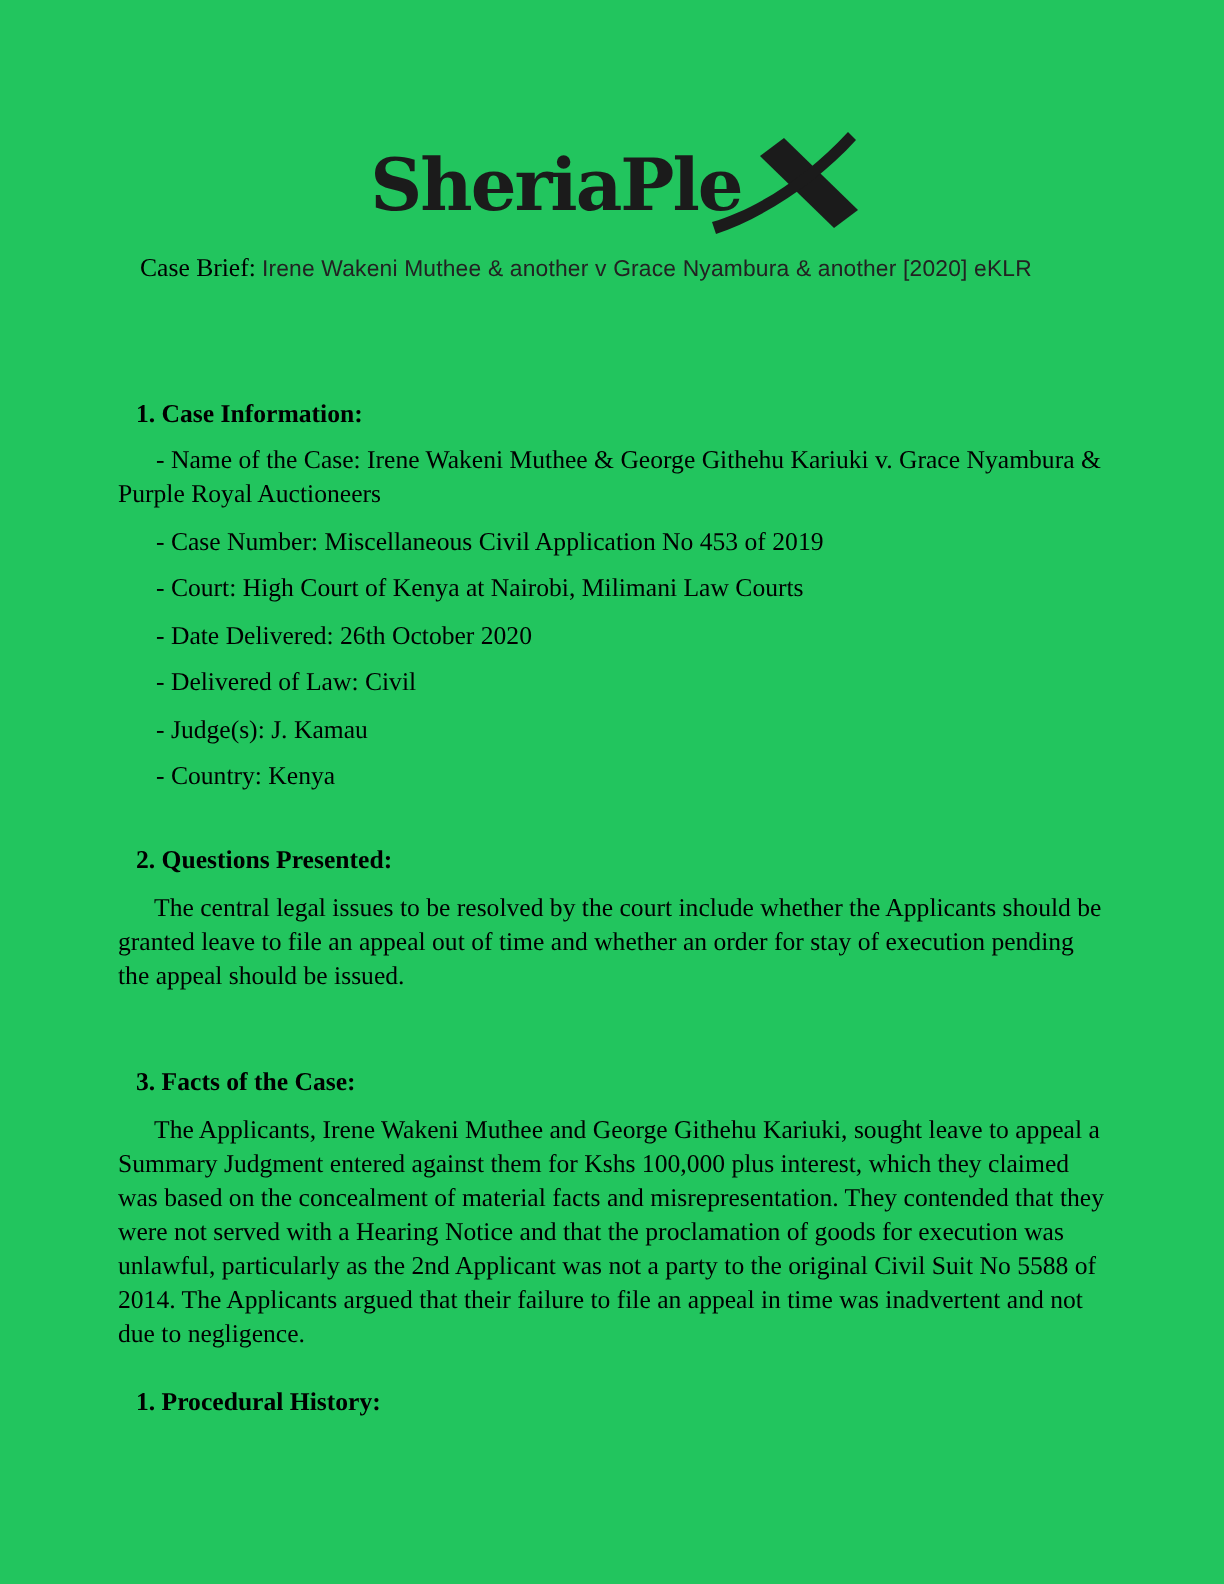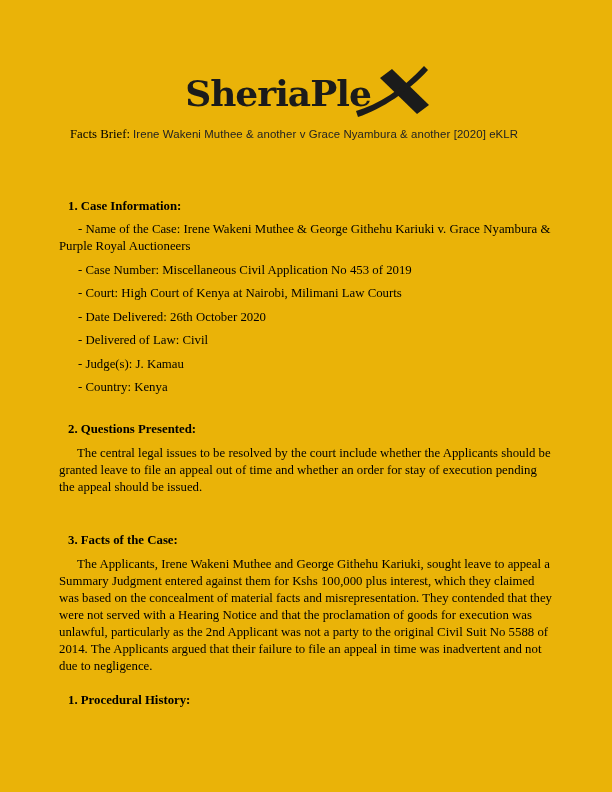--- a/index.html
+++ b/index.html
@@ -3,21 +3,21 @@
 <meta charset="utf-8">
 <title>Case Brief</title>
 <style>
   html,body{margin:0;padding:0;background:#ffffff;}
   .page{
     position:relative;
     box-sizing:border-box;
     width:612px;height:792px;
     margin:0;
     padding:62px 57px 0 59px;
-    background:#eab308;
+    background:#22c55e;
     color:#000000;
     font-family:"Liberation Serif", serif;
     font-size:12.8px;
     line-height:17px;
     overflow:hidden;
   }
   
   .logo{
     height:53px;
     display:flex;
@@ -87,21 +87,21 @@
     <span class="logo-text">SheriaPle</span>
     <svg class="logo-x" width="74" height="54" viewBox="0 0 74 54" aria-hidden="true">
 
       <path d="M25,14 L37,5 L74,41 L62,50 Z" fill="#1b1b1b"></path>
 
       <path d="M1,47 C22,41 48,25 69,2 L73,6 C54,27 27,45 3,53 Z" fill="#1b1b1b"></path>
     </svg>
   </div>
 
   <p class="doc-title">
-    <span class="t-serif">Facts Brief:</span><span class="t-sans">Irene Wakeni Muthee &amp; another v Grace Nyambura &amp; another [2020] eKLR</span>
+    <span class="t-serif">Case Brief:</span><span class="t-sans">Irene Wakeni Muthee &amp; another v Grace Nyambura &amp; another [2020] eKLR</span>
   </p>
 
   <section class="sec-1">
     <h2>1. Case Information:</h2>
     <p class="li">- Name of the Case: Irene Wakeni Muthee &amp; George Githehu Kariuki v. Grace Nyambura &amp; Purple Royal Auctioneers</p>
     <p class="li">- Case Number: Miscellaneous Civil Application No 453 of 2019</p>
     <p class="li">- Court: High Court of Kenya at Nairobi, Milimani Law Courts</p>
     <p class="li">- Date Delivered: 26th October 2020</p>
     <p class="li">- Delivered of Law: Civil</p>
     <p class="li">- Judge(s): J. Kamau</p>

